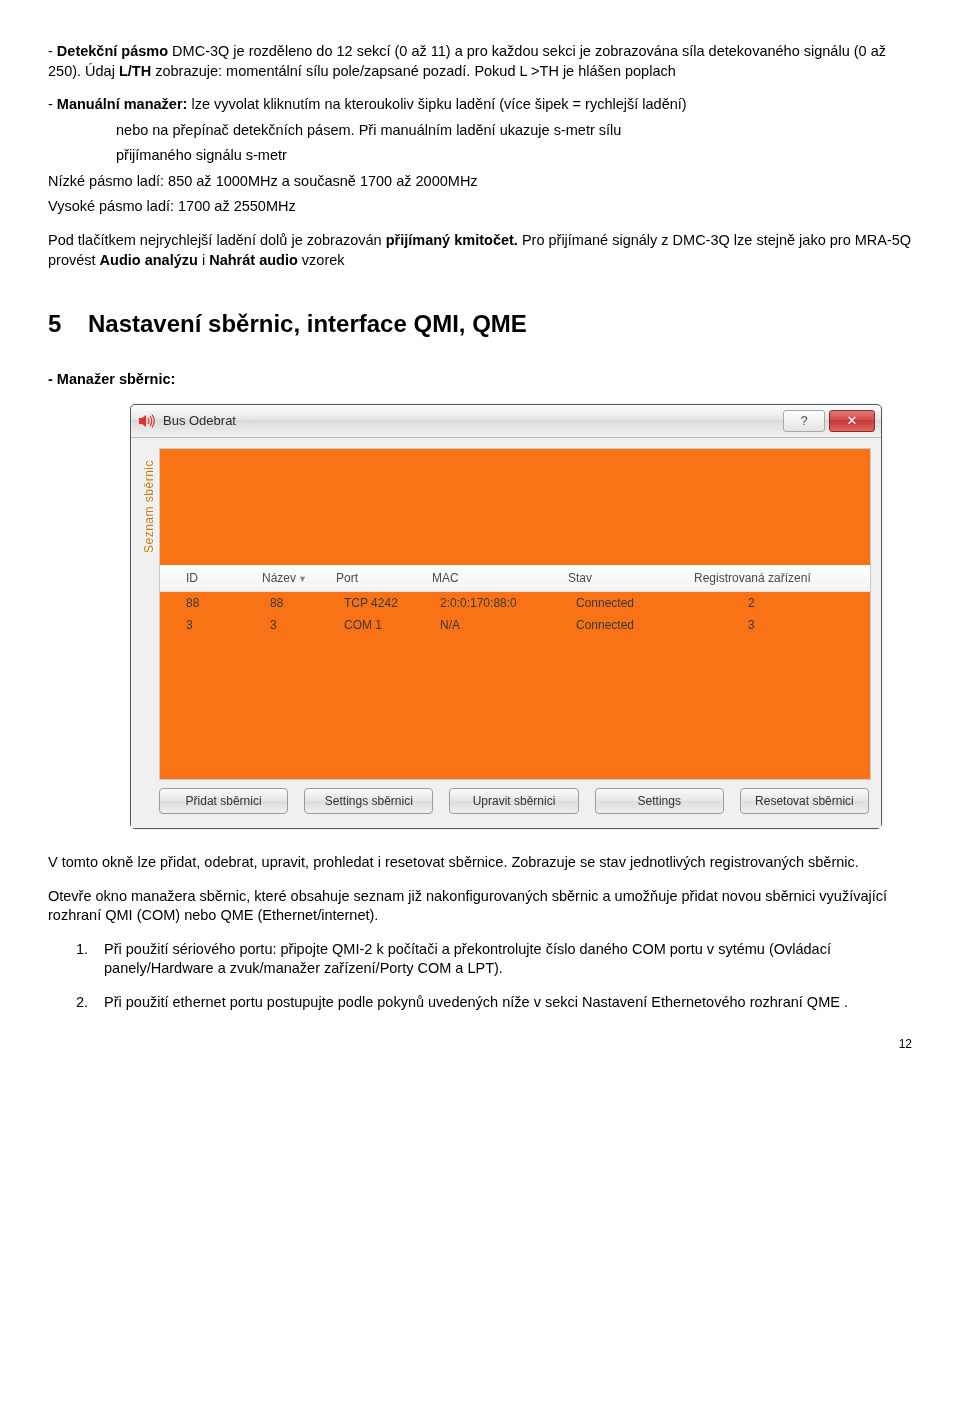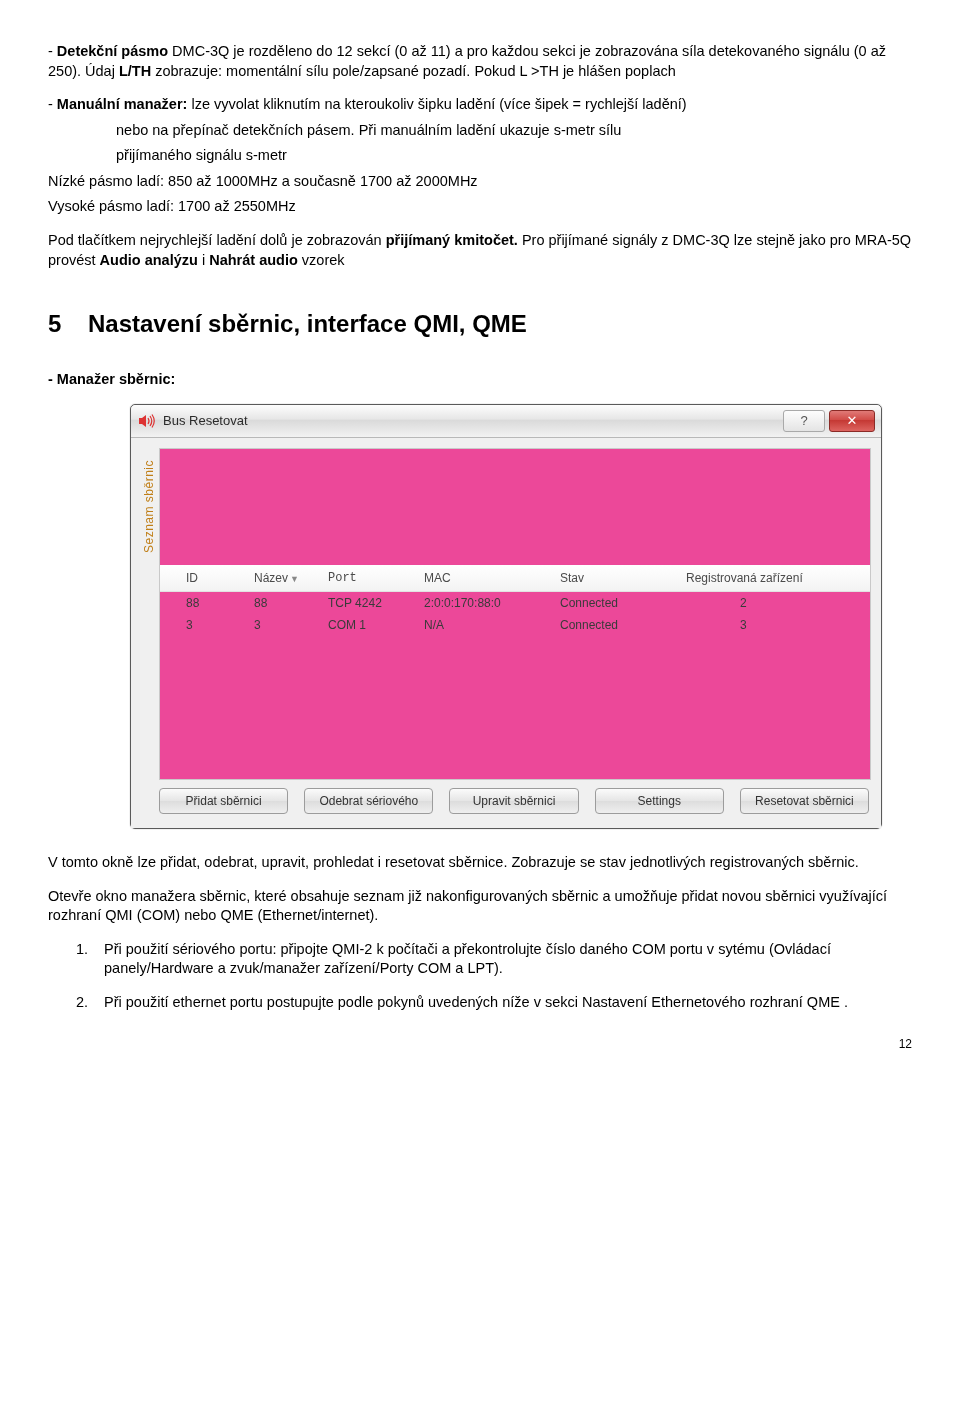--- a/index.html
+++ b/index.html
@@ -82,21 +82,21 @@
     float: left;
     color: #c07f18;
     font-size: 12px;
     letter-spacing: 0.5px;
     padding: 12px 0;
     margin-right: 6px;
   }
   .table-frame {
     margin-left: 18px;
     border: 1px solid #c9c9c9;
-    background: #ec4899;
+    background: #f97316;
     height: 330px;
     position: relative;
   }
   table.bus-table {
     width: 100%;
     border-collapse: collapse;
     font-size: 12px;
   }
   table.bus-table th {
     text-align: left;
@@ -104,27 +104,27 @@
     color: #4a4a4a;
     padding: 5px 8px 5px 8px;
     border-bottom: 1px solid #e2e2e2;
     background: linear-gradient(#ffffff,#f3f3f3);
     white-space: nowrap;
   }
   table.bus-table th .sort-ind {
     font-size: 9px; color: #888; margin-left: 2px;
   }
   table.bus-table td {
-    padding: 3px 8px;
+    padding: 3px 16px;
     color: #3a3a3a;
     white-space: nowrap;
   }
   .col-id { width: 52px; padding-left: 26px !important; }
   .col-name { width: 58px; }
-  .col-port { width: 80px; font-family: Liberation Mono, monospace; }
+  .col-port { width: 80px; }
   .col-mac { width: 120px; }
   .col-stav { width: 110px; }
   .col-reg { }
   .td-reg { text-align: left; padding-left: 62px !important; }
 
   .btn-row {
     clear: both;
     display: flex;
     gap: 16px;
     padding: 8px 2px 6px 18px;
@@ -190,21 +190,21 @@
   <div class="window">
     <div class="titlebar">
       <span class="sound-icon">
         <svg width="18" height="14" viewBox="0 0 18 14">
           <path d="M0 4 H3 L7 1 V13 L3 10 H0 Z" fill="#d33"></path>
           <path d="M9 4 Q11 7 9 10" stroke="#d33" stroke-width="1.2" fill="none"></path>
           <path d="M11 2 Q14.5 7 11 12" stroke="#d33" stroke-width="1.2" fill="none"></path>
           <path d="M13 0.5 Q17.5 7 13 13.5" stroke="#d33" stroke-width="1.2" fill="none"></path>
         </svg>
       </span>
-      <span class="title-text">Bus Resetovat</span>
+      <span class="title-text">Bus Odebrat</span>
       <span class="titlebar-spacer"></span>
       <div class="titlebar-btn">
         <span>?</span>
       </div>
       <div class="titlebar-btn close">
         <span>✕</span>
       </div>
     </div>
 
     <div class="body-area">
@@ -238,21 +238,21 @@
               <td>N/A</td>
               <td>Connected</td>
               <td class="td-reg">3</td>
             </tr>
           </tbody>
         </table>
       </div>
 
       <div class="btn-row">
         <div class="win-btn">Přidat sběrnici</div>
-        <div class="win-btn">Odebrat sériového</div>
+        <div class="win-btn">Settings sběrnici</div>
         <div class="win-btn">Upravit sběrnici</div>
         <div class="win-btn">Settings</div>
         <div class="win-btn">Resetovat sběrnici</div>
       </div>
     </div>
   </div>
 </div>
 
 <p class="para">V tomto okně lze přidat, odebrat, upravit, prohledat i resetovat sběrnice. Zobrazuje se stav jednotlivých  registrovaných sběrnic.</p>
 <p class="para">Otevře okno manažera sběrnic, které obsahuje seznam již nakonfigurovaných sběrnic a umožňuje přidat novou sběrnici využívající rozhraní QMI (COM) nebo QME (Ethernet/internet).</p>

